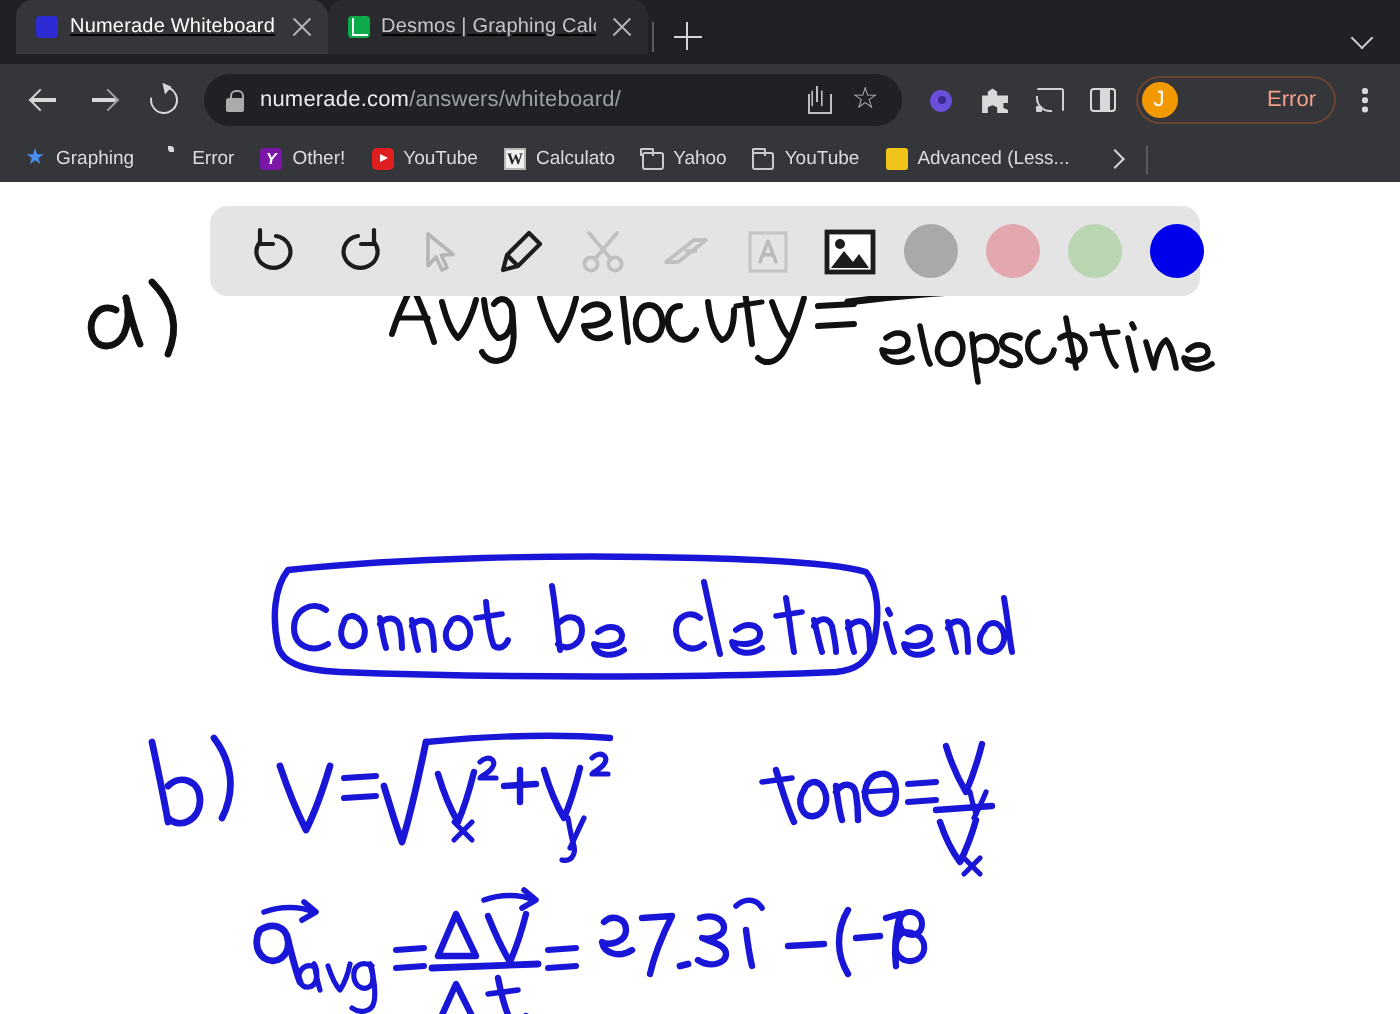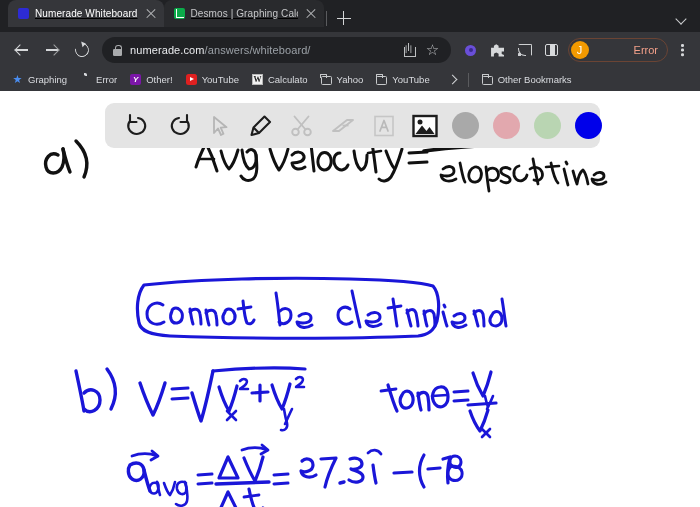--- a/index.html
+++ b/index.html
@@ -621,28 +621,28 @@
     <div class="bm">
       <span class="bm-ico bmi-folder"></span>
       <span>Yahoo</span>
     </div>
 
     <div class="bm">
       <span class="bm-ico bmi-folder"></span>
       <span>YouTube</span>
     </div>
 
+    <div class="bm">
+      <span class="bm-ico bmi-yellow"></span>
+      <span>Advanced (Less...</span>
+    </div>
 
     <div class="bm-overflow"></div>
     <span class="bm-divider"></span>
 
-    <div class="bm">
-      <span class="bm-ico bmi-folder"></span>
-      <span>Other Bookmarks</span>
-    </div>
   </div>
 
   <div class="page">
 
     <div class="canvas">
       <svg width="700" height="414" viewBox="0 0 700 414" xmlns="http://www.w3.org/2000/svg">
         <g fill="none" stroke="#111111" stroke-linecap="round" stroke-linejoin="round">
 
           <path d="M58 62 C50 58, 44 66, 46 74 C48 82, 58 82, 62 74 C65 67, 64 60, 63 56" stroke-width="3.4"></path>
           <path d="M63 56 C65 64, 67 72, 70 79" stroke-width="3.4"></path>

